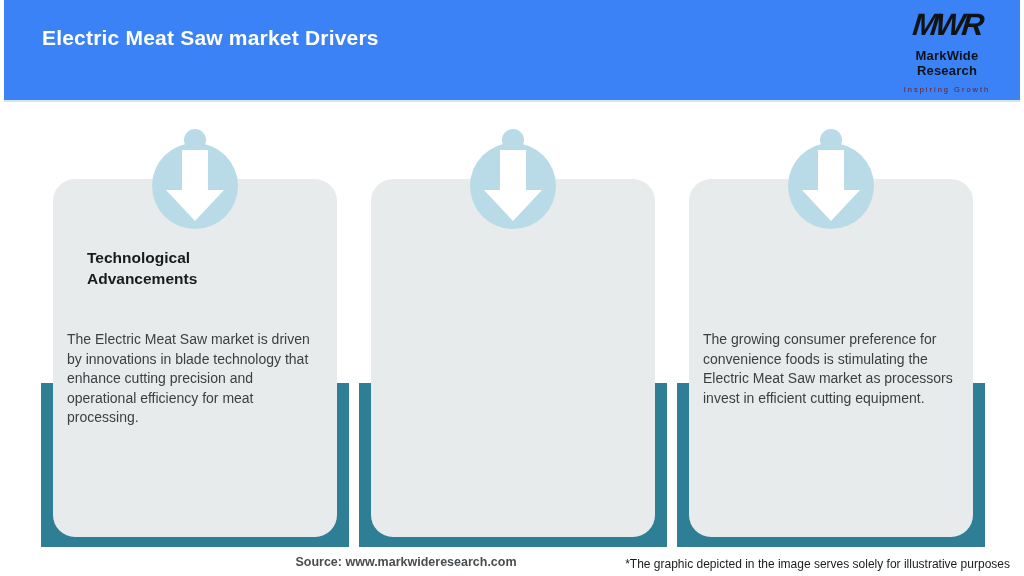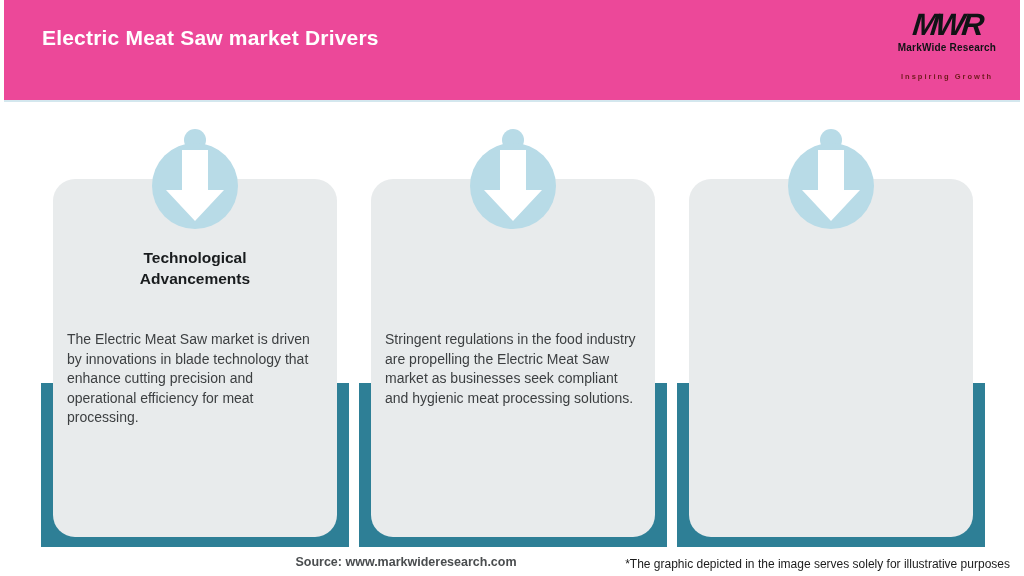--- a/index.html
+++ b/index.html
@@ -4,35 +4,35 @@
 <style>
   html,body{margin:0;padding:0;}
   body{
     width:1024px;height:576px;position:relative;overflow:hidden;
     background:#ffffff;
     font-family:"Liberation Sans","DejaVu Sans",sans-serif;
   }
   
   .header{
     position:absolute;left:4px;top:0;width:1016px;height:100px;
-    background:#ec4899;border-bottom:2px solid #d4e7ee;
+    background:#3b82f6;border-bottom:2px solid #d4e7ee;
   }
   .header-title{
     position:absolute;left:38px;top:26px;
     color:#ffffff;font-size:21px;font-weight:bold;letter-spacing:.2px;
   }
   .logo{
     position:absolute;right:18px;top:10px;width:110px;text-align:center;color:#101315;
   }
   .logo-monogram{
     font-size:31px;font-weight:bold;font-style:italic;
     letter-spacing:-3px;line-height:30px;transform:skewX(-6deg);
   }
-  .logo-name{font-size:10px;font-weight:bold;letter-spacing:.2px;margin-top:2px;}
-  .logo-tagline{font-size:7.5px;font-weight:bold;letter-spacing:2px;color:#6e1b1b;margin-top:19px;text-align:center;}
+  .logo-name{font-size:13px;font-weight:bold;letter-spacing:.2px;margin-top:8px;}
+  .logo-tagline{font-size:7.5px;font-weight:normal;letter-spacing:2px;color:#6e1b1b;margin-top:7px;text-align:center;}
   
   .col{position:absolute;top:0;width:308px;height:576px;}
   .col1{left:41px;} .col2{left:359px;} .col3{left:677px;}
   .back-bar{
     position:absolute;left:0;top:383px;width:308px;height:164px;
     background:#2e7f96;
   }
   .card{
     position:absolute;left:12px;top:179px;width:284px;height:358px;
     background:#e8ebec;border-radius:22px;
@@ -43,21 +43,21 @@
   }
   .circle{
     position:absolute;left:111px;top:143px;width:86px;height:86px;
     border-radius:50%;background:#b8dbe7;
     display:flex;align-items:center;justify-content:center;
   }
   .circle svg{display:block;}
   .card-title{
     position:absolute;left:12px;top:247px;width:284px;
     box-sizing:border-box;padding:0 34px;
-    text-align:center;font-size:15.5px;font-weight:bold;line-height:21px;color:#191c1e;
+    text-align:left;font-size:15.5px;font-weight:bold;line-height:21px;color:#191c1e;
   }
   .card-body{
     position:absolute;left:12px;top:330px;width:284px;
     box-sizing:border-box;padding:0 14px;
     font-size:14px;line-height:19.5px;color:#3c3f41;
   }
   
   .source{
     position:absolute;left:0;top:555px;width:812px;text-align:center;
     font-size:12.5px;font-weight:bold;color:#4a4d4f;
@@ -94,28 +94,28 @@
 
 <div class="col col2">
   <div class="back-bar"></div>
   <div class="card"></div>
   <div class="bump"></div>
   <div class="circle">
     <svg width="86" height="86" viewBox="0 0 86 86">
       <path d="M30 7 H56 V47 H72 L43 78 L14 47 H30 Z" fill="#ffffff"></path>
     </svg>
   </div>
-  <div class="card-body">Stringent regulations in the food industry are propelling the Electric Meat Saw market as businesses seek compliant and hygienic meat processing solutions.</div>
 </div>
 
 <div class="col col3">
   <div class="back-bar"></div>
   <div class="card"></div>
   <div class="bump"></div>
   <div class="circle">
     <svg width="86" height="86" viewBox="0 0 86 86">
       <path d="M30 7 H56 V47 H72 L43 78 L14 47 H30 Z" fill="#ffffff"></path>
     </svg>
   </div>
+  <div class="card-body">The growing consumer preference for convenience foods is stimulating the Electric Meat Saw market as processors invest in efficient cutting equipment.</div>
 </div>
 
 <div class="source">Source: www.markwideresearch.com</div>
 <div class="disclaimer">*The graphic depicted in the image serves solely for illustrative purposes</div>
 
 </body></html>

